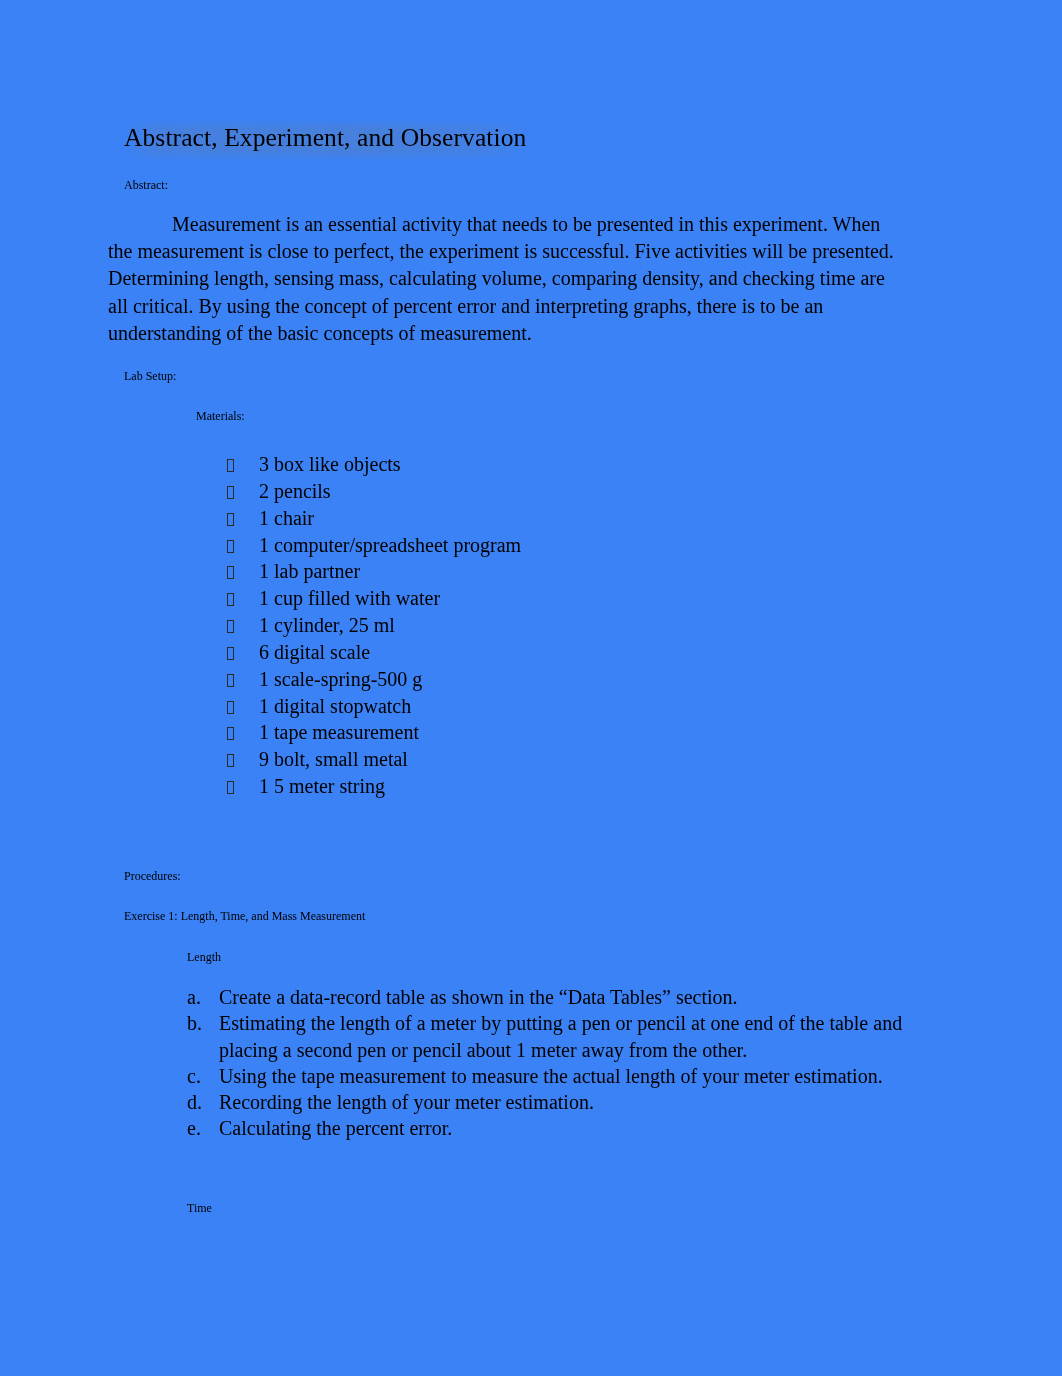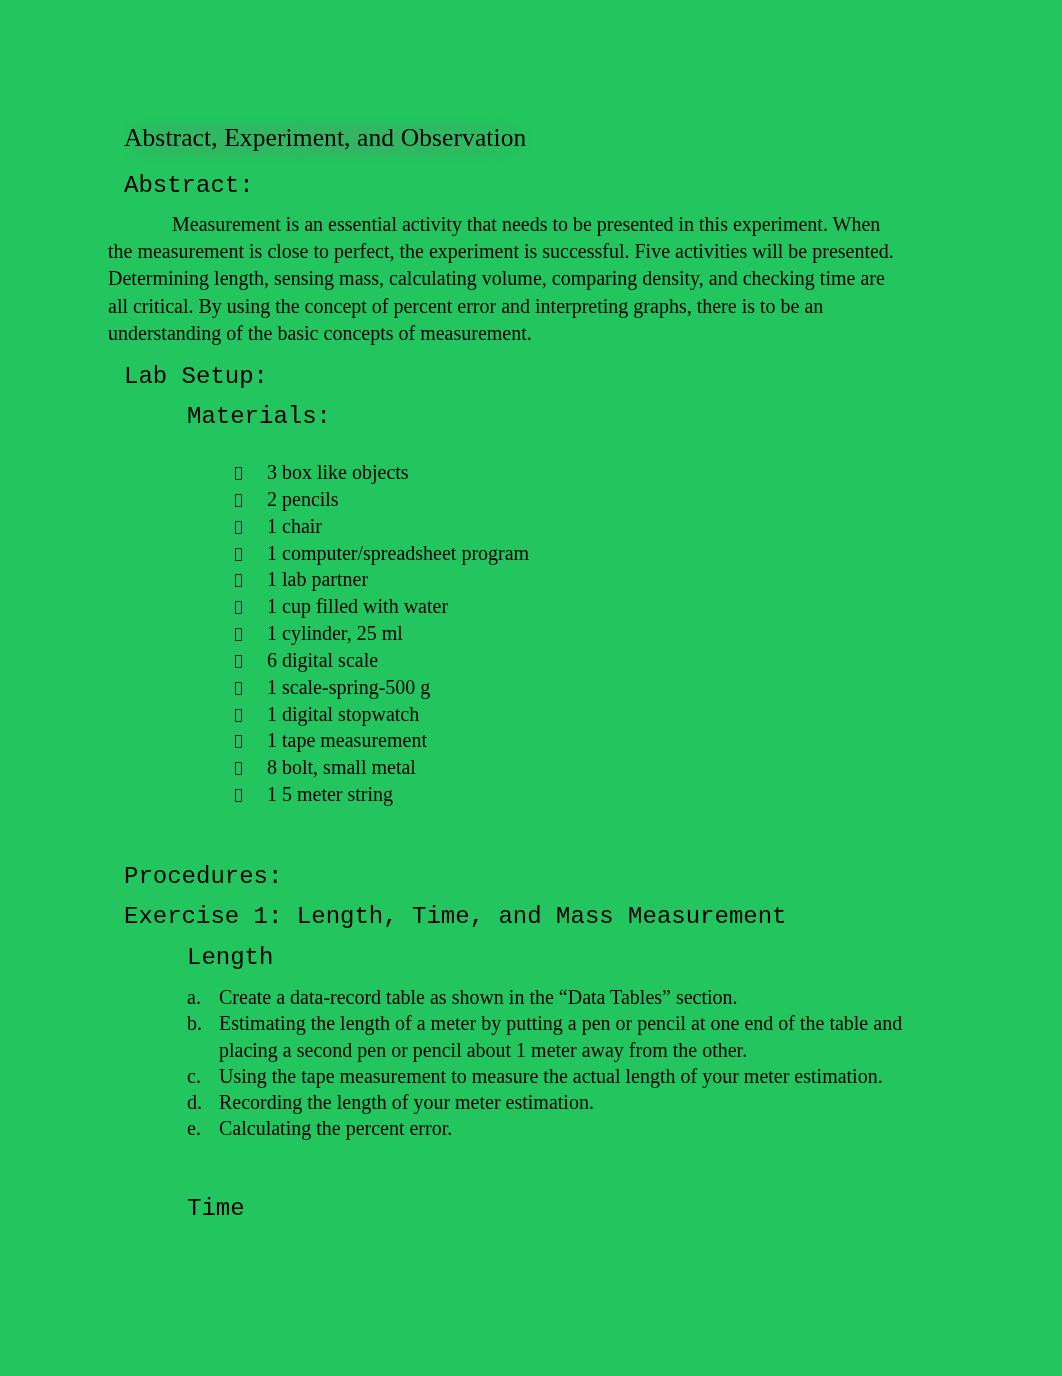--- a/index.html
+++ b/index.html
@@ -12,21 +12,21 @@
   body {
     font-family: "Liberation Serif", "DejaVu Serif", serif;
     color: #000000;
     -webkit-font-smoothing: antialiased;
   }
 
   .page {
     position: relative;
     width: 1062px;
     height: 1376px;
-    background: #22c55e;
+    background: #3b82f6;
     overflow: hidden;
   }
 
   
   .doc-title-wrap {
     position: absolute;
     left: 124px;
     top: 122px;
     width: 800px;
     height: 36px;
@@ -56,24 +56,23 @@
     font-size: 25.5px;
     font-weight: normal;
     line-height: 32px;
     white-space: nowrap;
     letter-spacing: 0.1px;
   }
 
   
   .body-text {
     position: absolute;
-    font-size: 24px;
+    font-size: 12px;
     line-height: 27px;
     margin: 0;
-    font-family: Liberation Mono, monospace;
   }
 
   .lvl0 { left: 124px; }
   .lvl1 { left: 187px; }
 
   .para {
     position: absolute;
     left: 108px;
     width: 790px;
     font-size: 20px;
@@ -81,21 +80,21 @@
     text-indent: 64px;
     margin: 0;
     text-align: left;
   }
 
   
   .materials {
     position: absolute;
     left: 219px;
     top: 443px;
-    margin: 16px;
+    margin: 8px;
     padding: 0;
     list-style: none;
   }
 
   .materials li {
     font-size: 20px;
     line-height: 26.85px;
     white-space: nowrap;
     display: block;
   }
@@ -147,35 +146,35 @@
     <div class="title-shadow"></div>
     <h1 class="doc-title">Abstract, Experiment, and Observation</h1>
   </div>
 
   <p class="body-text lvl0" style="top:172px;">Abstract:</p>
 
   <p class="para" style="top:211px;">Measurement is an essential activity that needs to be presented in this experiment. When the measurement is close to perfect, the experiment is successful. Five activities will be presented. Determining length, sensing mass, calculating volume, comparing density, and checking time are all critical. By using the concept of percent error and interpreting graphs, there is to be an understanding of the basic concepts of measurement.</p>
 
   <p class="body-text lvl0" style="top:363px;">Lab Setup:</p>
 
-  <p class="body-text lvl1" style="top:403px;">Materials:</p>
+  <p class="body-text lvl1" style="top:403px;margin-left:9px;">Materials:</p>
 
   <ul class="materials" id="materials-list">
       <li><span class="tofu"></span><span>3 box like objects</span></li>
       <li><span class="tofu"></span><span>2 pencils</span></li>
       <li><span class="tofu"></span><span>1 chair</span></li>
       <li><span class="tofu"></span><span>1 computer/spreadsheet program</span></li>
       <li><span class="tofu"></span><span>1 lab partner</span></li>
       <li><span class="tofu"></span><span>1 cup filled with water</span></li>
       <li><span class="tofu"></span><span>1 cylinder, 25 ml</span></li>
       <li><span class="tofu"></span><span>6 digital scale</span></li>
       <li><span class="tofu"></span><span>1 scale-spring-500 g</span></li>
       <li><span class="tofu"></span><span>1 digital stopwatch</span></li>
       <li><span class="tofu"></span><span>1 tape measurement</span></li>
-      <li><span class="tofu"></span><span>8 bolt, small metal</span></li>
+      <li><span class="tofu"></span><span>9 bolt, small metal</span></li>
       <li><span class="tofu"></span><span>1 5 meter string</span></li>
     </ul>
 
   <p class="body-text lvl0" style="top:863px;">Procedures:</p>
 
   <p class="body-text lvl0" style="top:903px;">Exercise 1: Length, Time, and Mass Measurement</p>
 
   <p class="body-text lvl1" style="top:944px;">Length</p>
 
   <ol class="alpha-list" id="length-steps">

